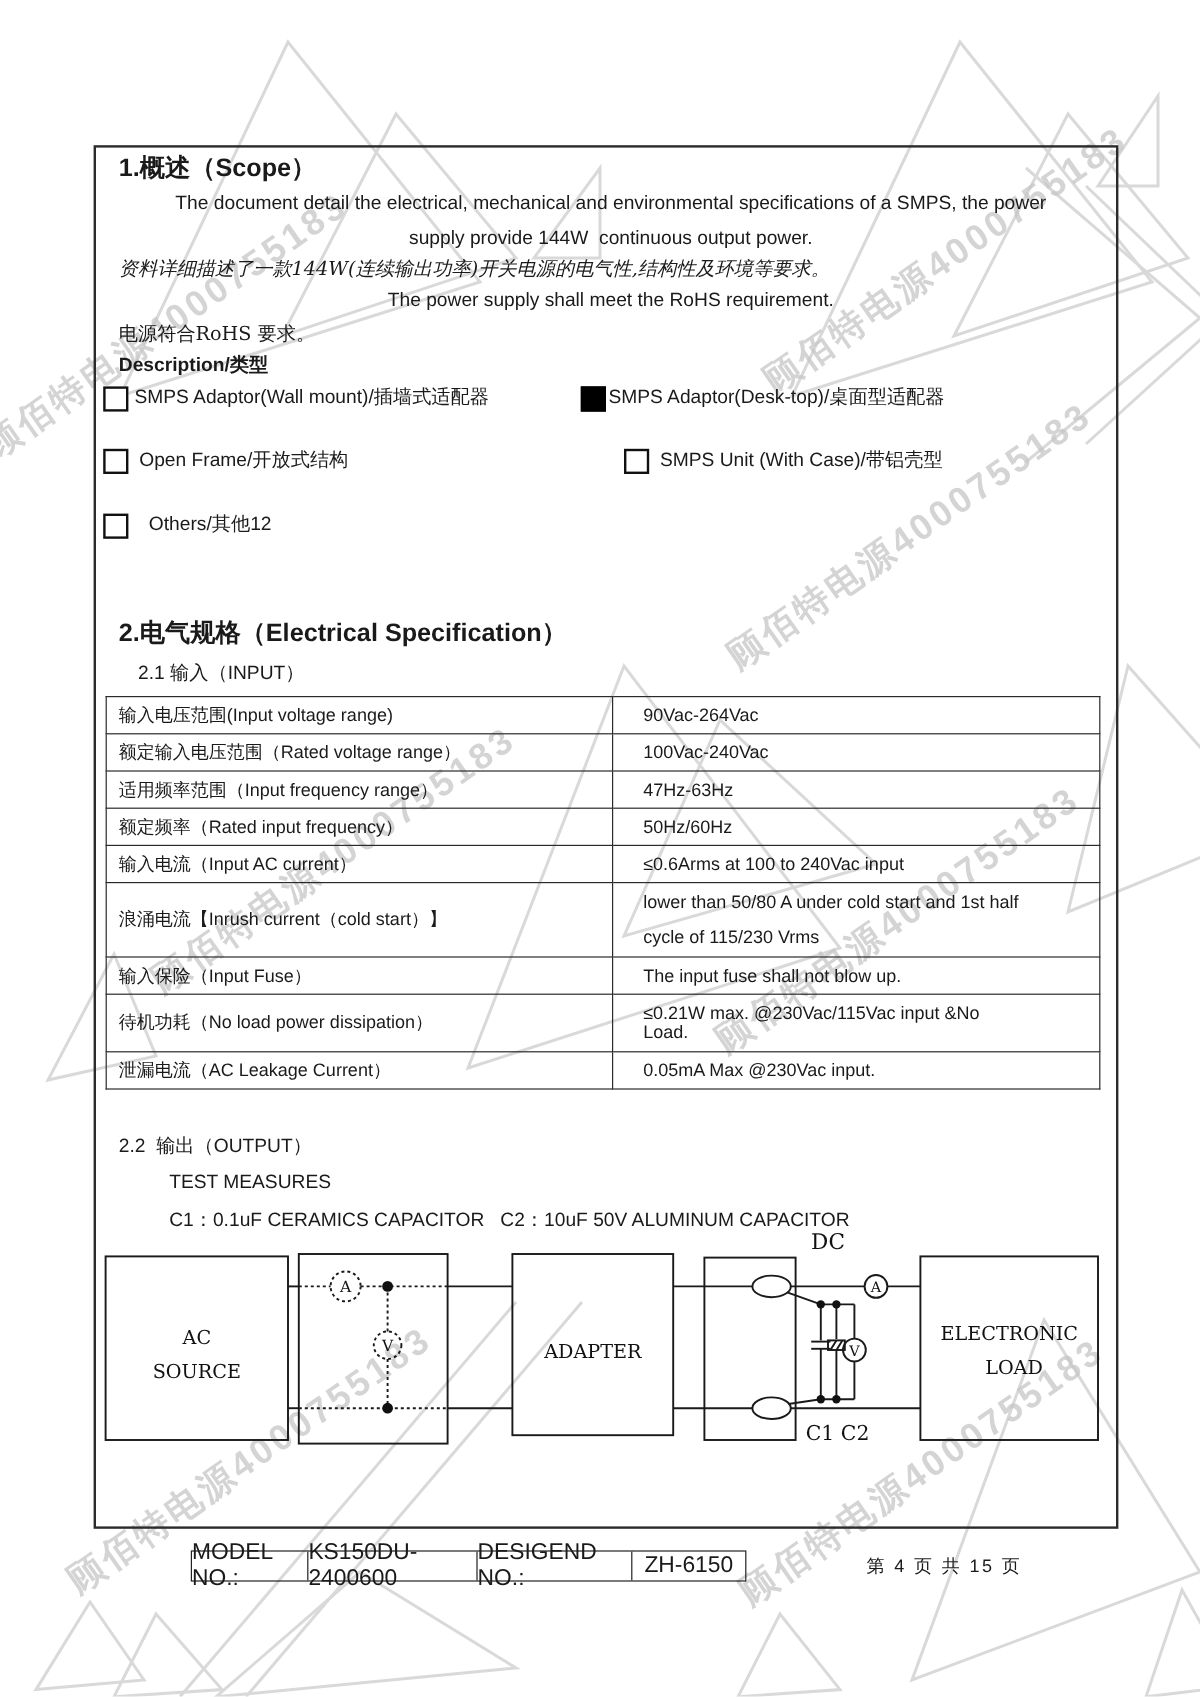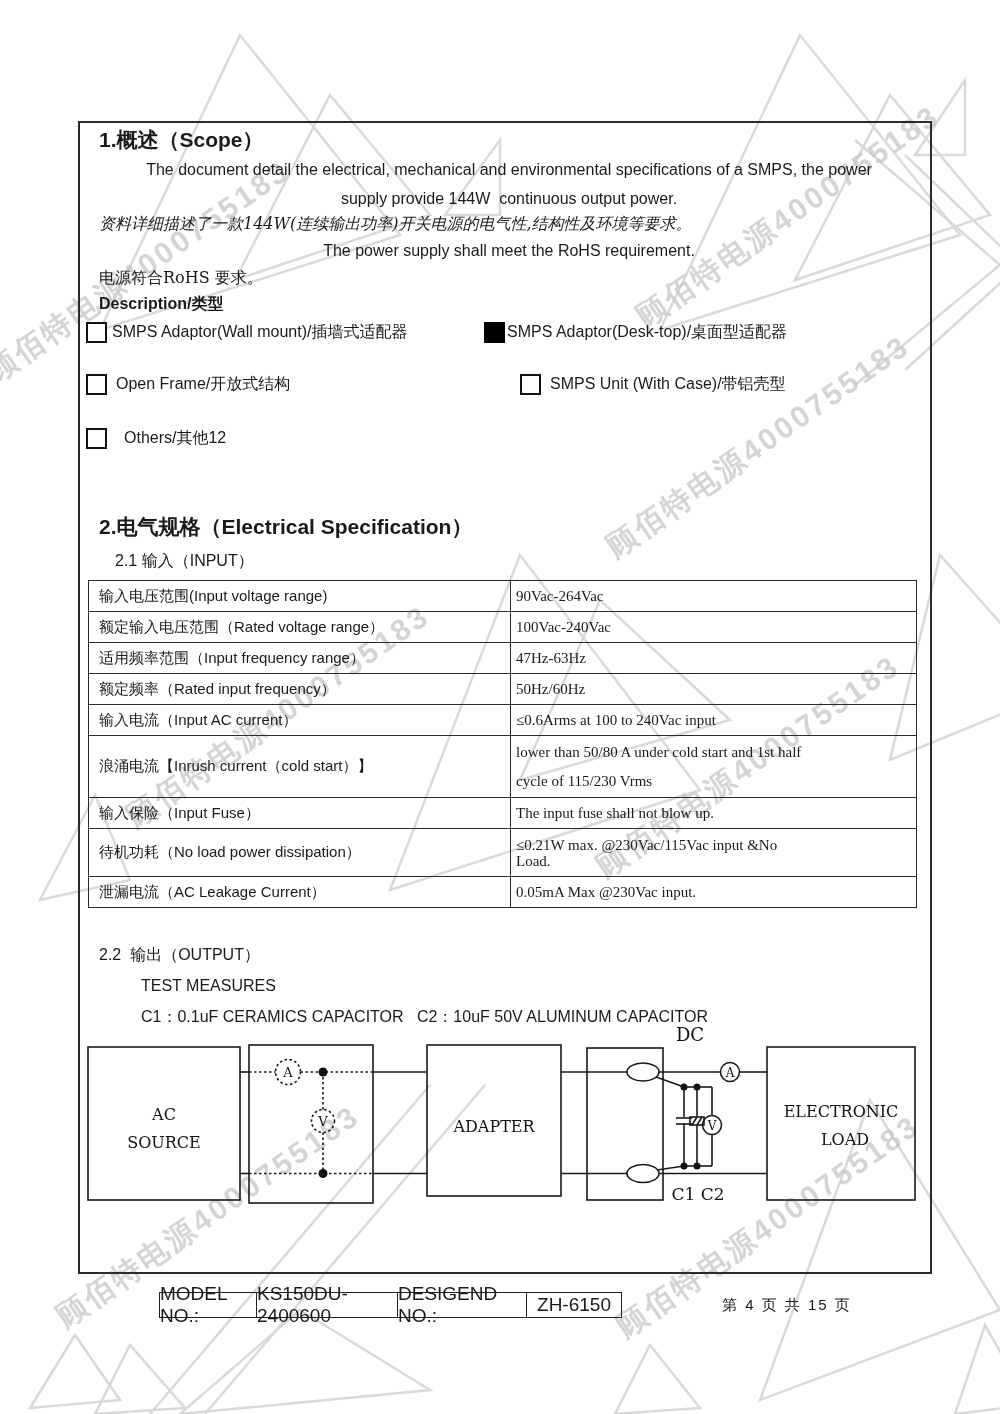--- a/index.html
+++ b/index.html
@@ -23,21 +23,21 @@
   .cb-item{position:absolute;display:flex;align-items:flex-start;}
   .cbx{display:inline-block;width:17px;height:17px;border:2px solid #111;
        background:#fff;margin-top:1px;flex:none;}
   .cbx.filled{background:#000;border-color:#000;}
   .cb-label{font-size:16px;line-height:21px;}
   
   #spec-table{position:absolute;left:88px;top:580px;width:828px;border-collapse:collapse;
               table-layout:fixed;}
   #spec-table td{border:1.6px solid #2b2b2b;font-size:15px;vertical-align:middle;
                  padding:0 0 0 10px;white-space:pre-line;}
-  #spec-table td.val{padding-left:5px;font-family:Liberation Serif, serif;}
+  #spec-table td.val{padding-left:25px;}
   #spec-table tr{height:31px;}
   #spec-table tr.row-tall{height:62px;}
   #spec-table tr.row-tall td.val{line-height:29px;}
   #spec-table tr.row-med{height:48px;margin-top:32px;}
   #spec-table tr.row-med td.val{line-height:16px;}
   .ws-pre{white-space:pre-wrap;}
   
   #diagram{position:absolute;left:80px;top:1020px;}
   #diagram text{font-family:"DejaVu Serif","Liberation Serif",serif;fill:#111;}
   

